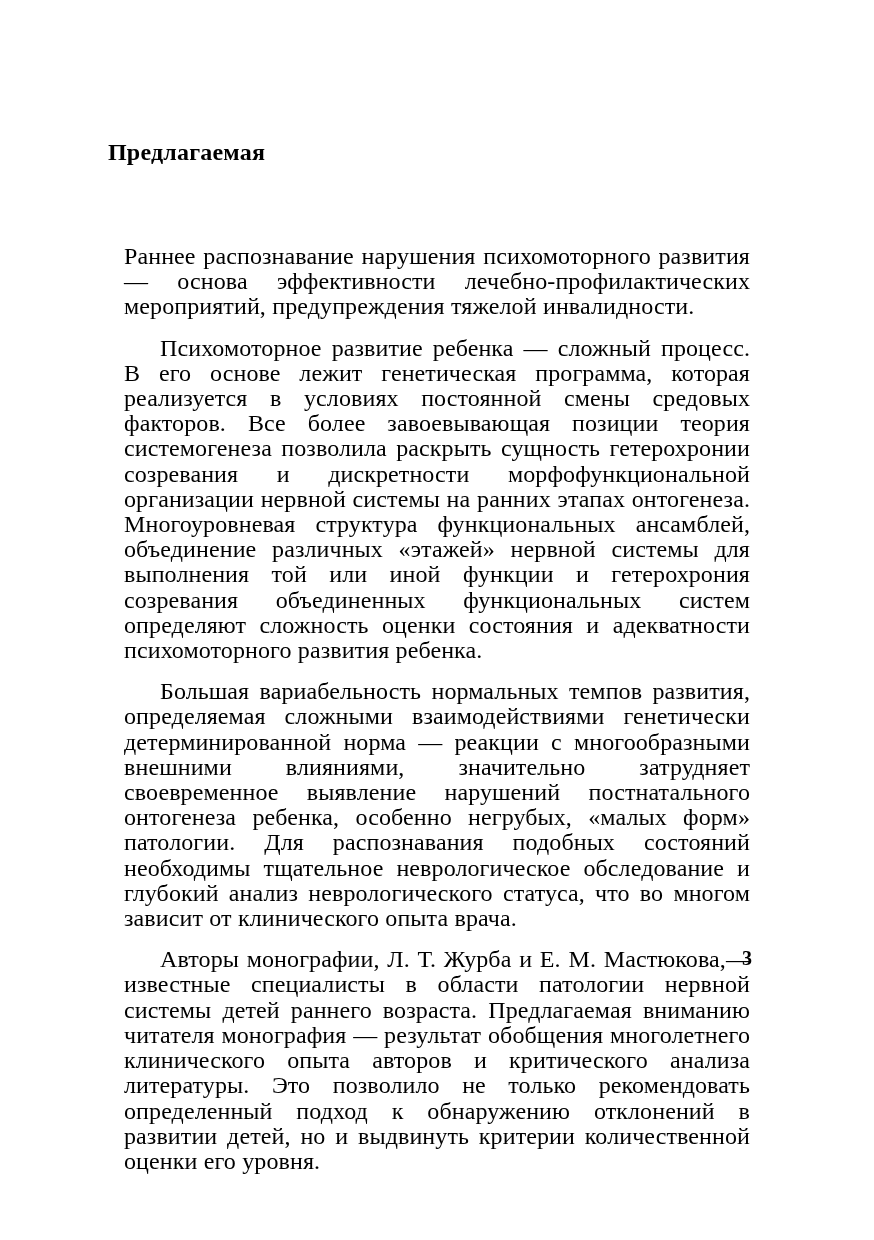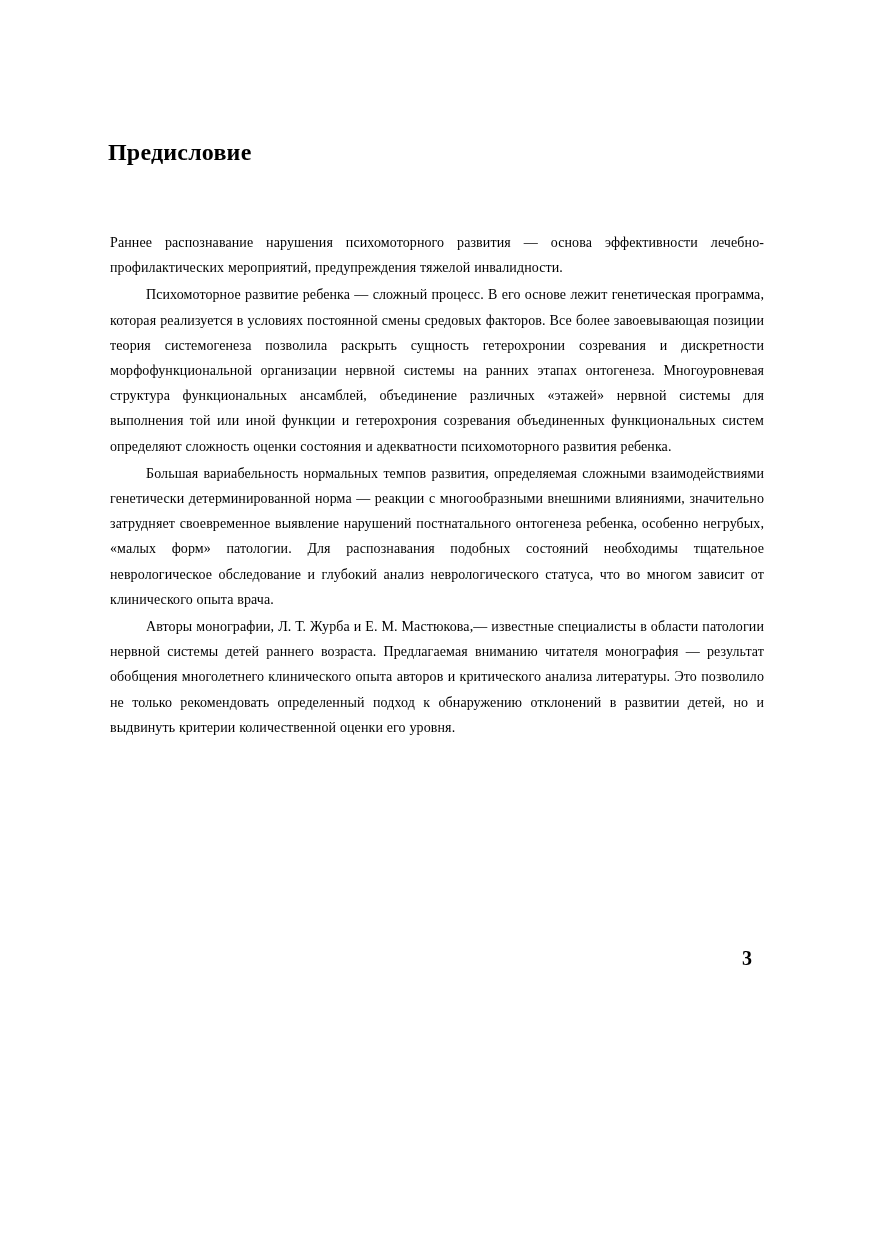--- a/index.html
+++ b/index.html
@@ -34,22 +34,22 @@
 
   
   .body-text {
     position: absolute;
     left: 108px;
     top: 228px;
     width: 658px;
   }
 
   .body-text p {
-    margin: 2px;
-    font-size: 14px;
+    margin: 16px;
+    font-size: 24px;
     line-height: 25.2px;
     text-align: justify;
     text-justify: inter-word;
     text-indent: 0;
     letter-spacing: 0.1px;
     word-spacing: 0.2px;
     hyphens: none;
   }
 
   .body-text p.indented {
@@ -75,21 +75,21 @@
     font-weight: bold;
     font-size: 20px;
     line-height: 24px;
   }
 </style>
 </head>
 <body>
 
 <div class="page">
 
-  <h1 class="page-heading">Предисловие</h1>
+  <h1 class="page-heading">Предлагаемая</h1>
 
   <div class="body-text">
     <p class="no-stretch">Раннее распознавание нарушения психомоторного развития — основа эффективности лечебно-профилактических мероприятий, предупреждения тяжелой инвалидности.</p>
     <p class="indented no-stretch">Психомоторное развитие ребенка — сложный процесс. В его основе лежит генетическая программа, которая реализуется в условиях постоянной смены средовых факторов. Все более завоевывающая позиции теория системогенеза позволила раскрыть сущность гетерохронии созревания и дискретности морфофункциональной организации нервной системы на ранних этапах онтогенеза. Многоуровневая структура функциональных ансамблей, объединение различных «этажей» нервной системы для выполнения той или иной функции и гетерохрония созревания объединенных функциональных систем определяют сложность оценки состояния и адекватности психомоторного развития ребенка.</p>
     <p class="indented no-stretch">Большая вариабельность нормальных темпов развития, определяемая сложными взаимодействиями генетически детерминированной норма — реакции с многообразными внешними влияниями, значительно затрудняет своевременное выявление нарушений постнатального онтогенеза ребенка, особенно негрубых, «малых форм» патологии. Для распознавания подобных состояний необходимы тщательное неврологическое обследование и глубокий анализ неврологического статуса, что во многом зависит от клинического опыта врача.</p>
     <p class="indented no-stretch">Авторы монографии, Л. Т. Журба и Е. М. Мастюкова,— известные специалисты в области патологии нервной системы детей раннего возраста. Предлагаемая вниманию читателя монография — результат обобщения многолетнего клинического опыта авторов и критического анализа литературы. Это позволило не только рекомендовать определенный подход к обнаружению отклонений в развитии детей, но и выдвинуть критерии количественной оценки его уровня.</p>
   </div>
 
   <div class="folio">3</div>
 

